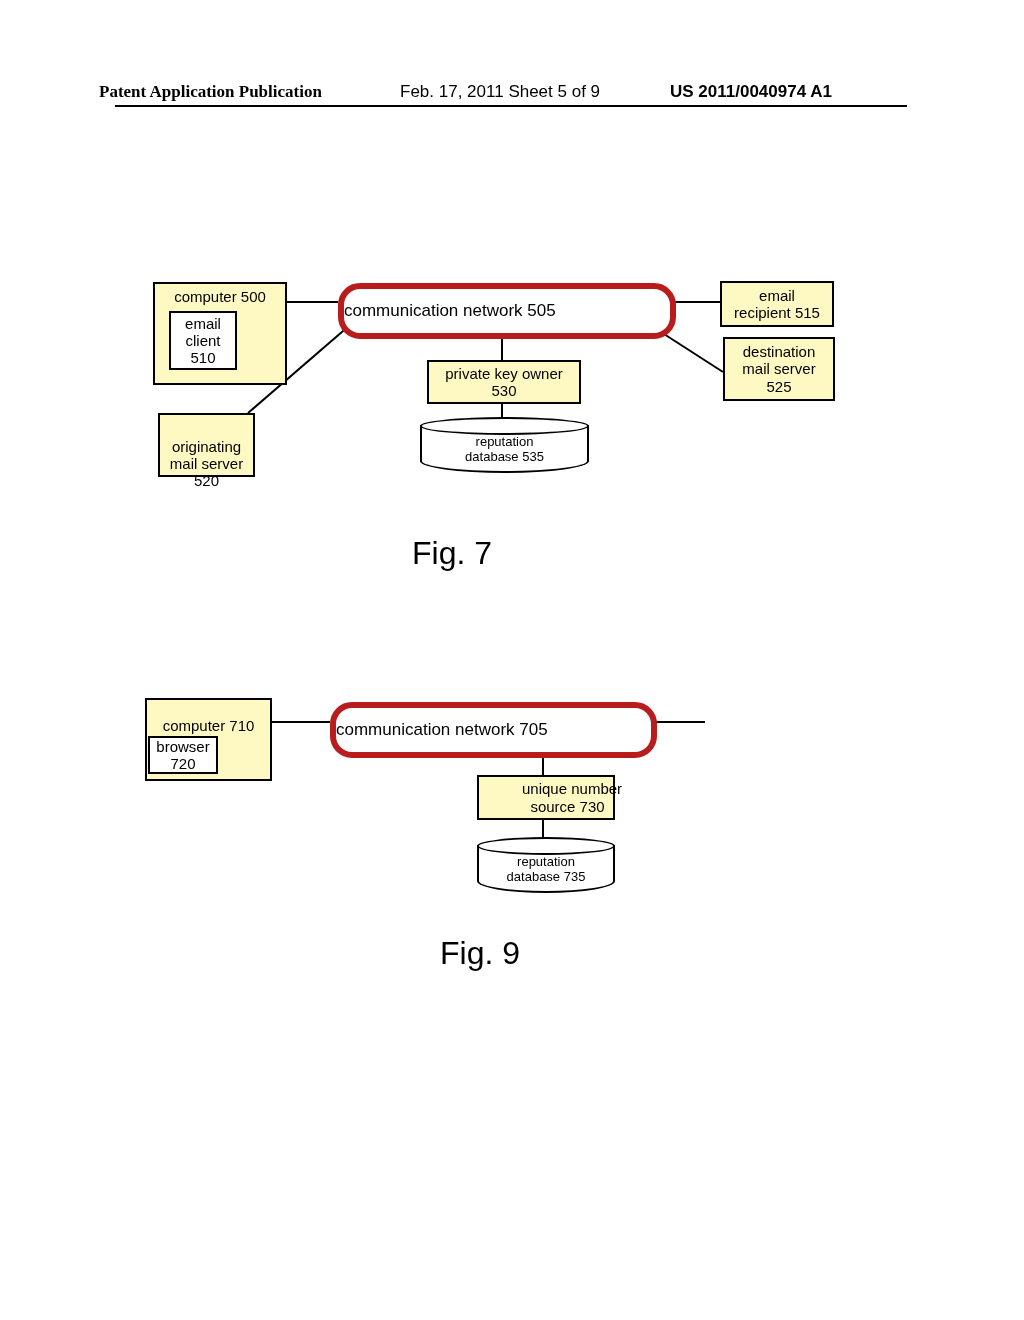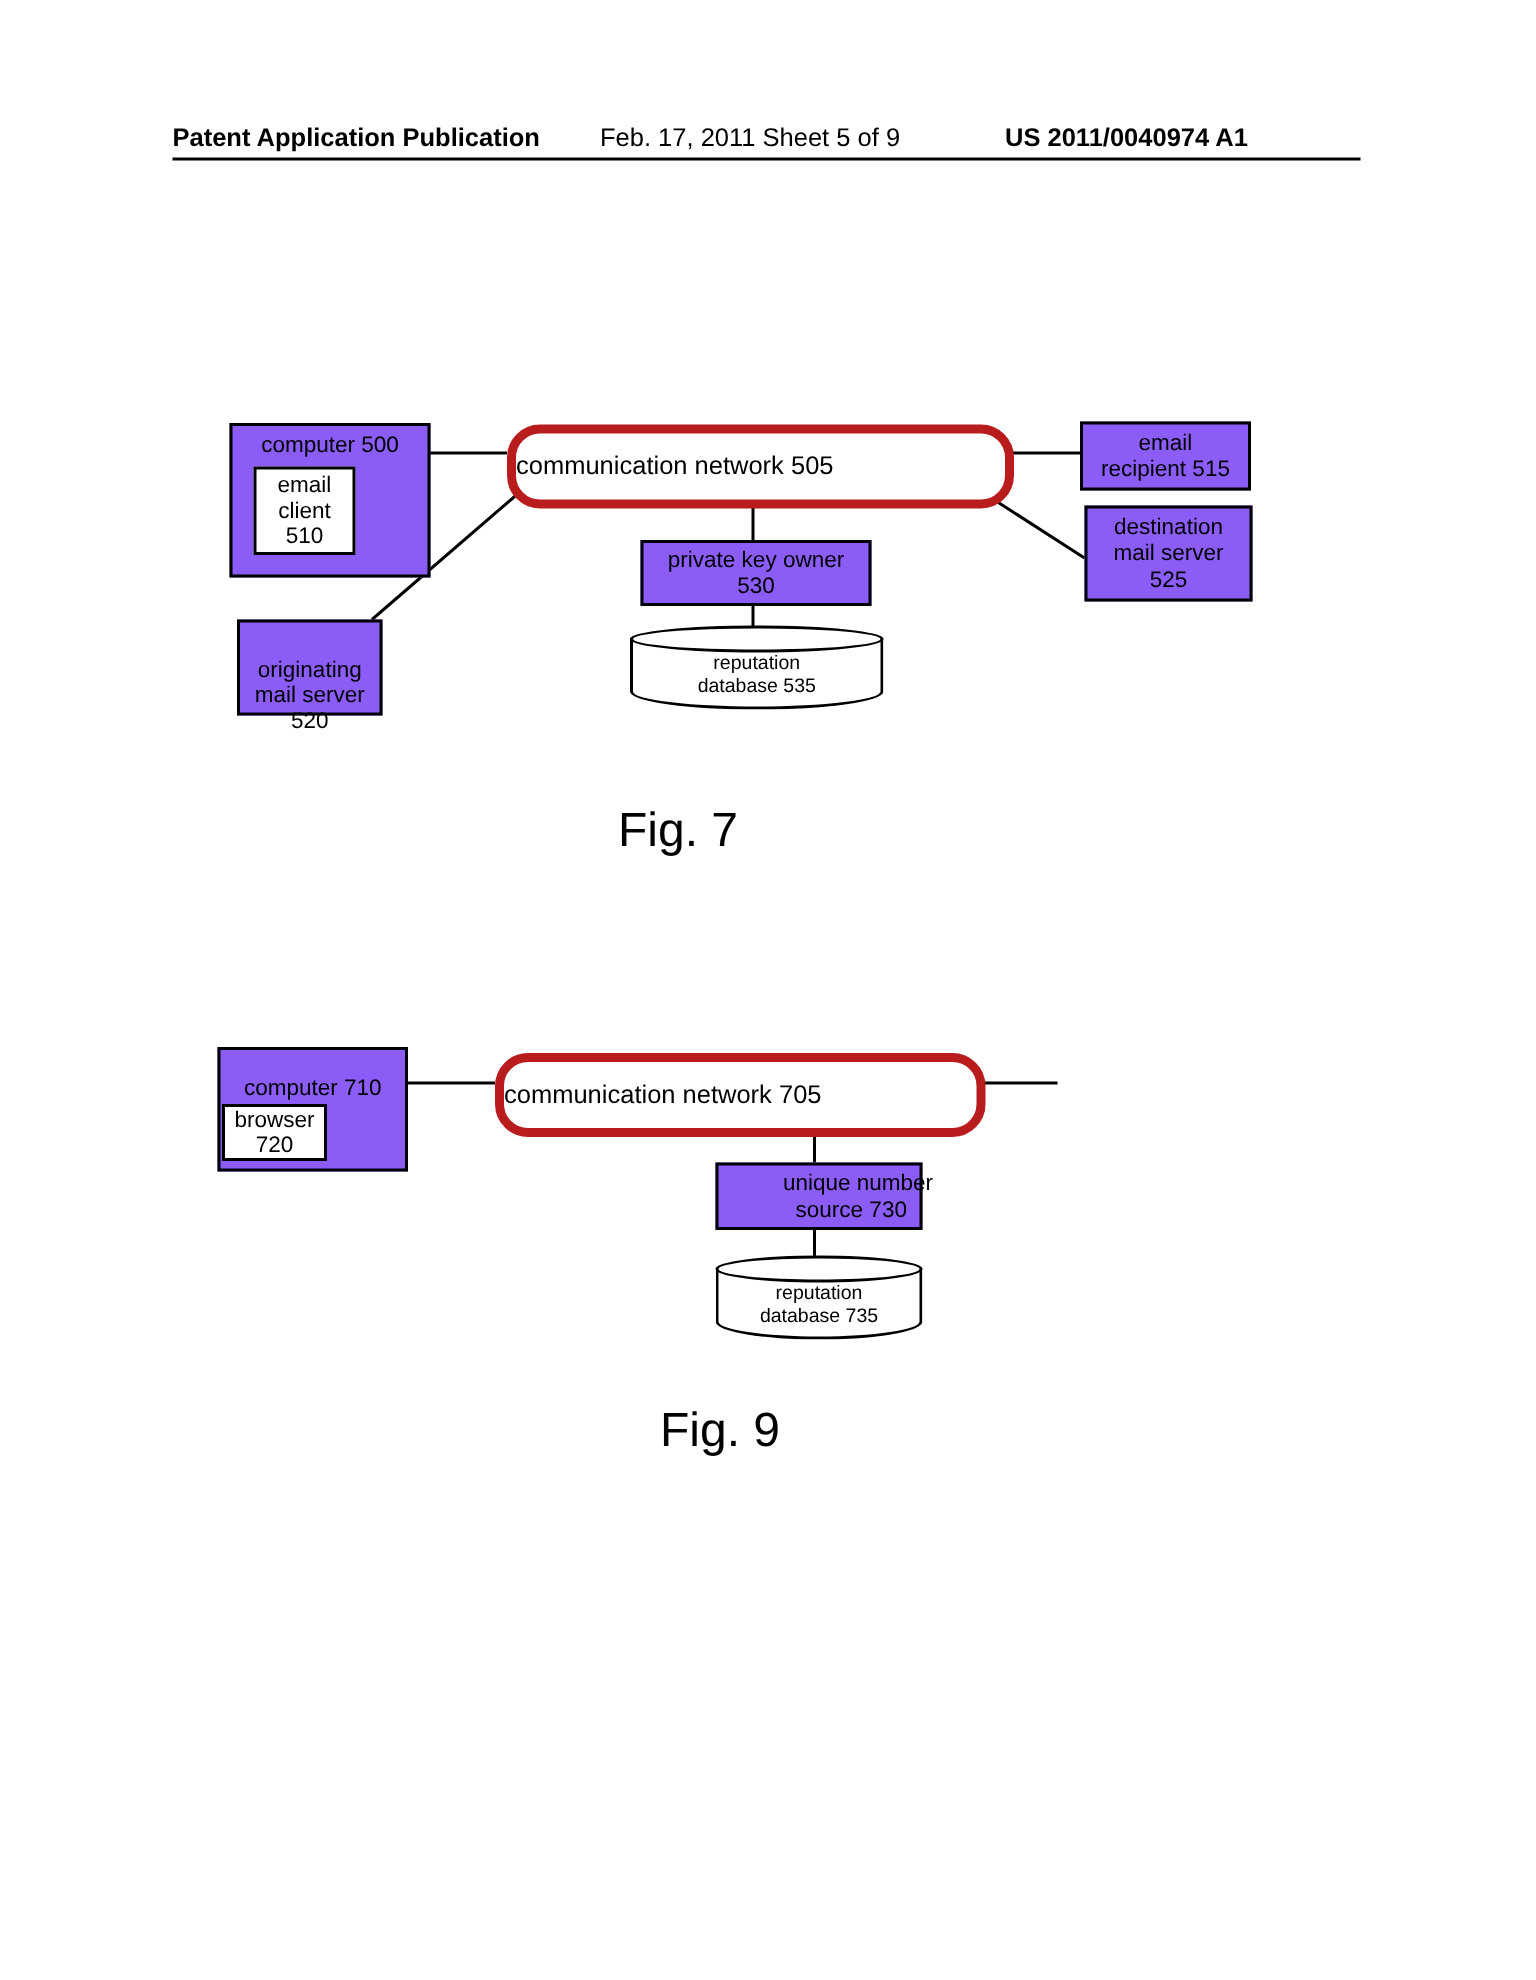--- a/index.html
+++ b/index.html
@@ -18,22 +18,23 @@
   }
   .header {
     position: absolute;
     top: 82px;
     left: 0;
     width: 1024px;
     font-size: 17px;
   }
   .header .left {
     position: absolute;
-    left: 115px;
+    left: 99px;
     font-weight: bold;
+    font-family: Liberation Serif, serif;
   }
   .header .center {
     position: absolute;
     left: 380px;
     margin-left: 20px;
   }
   .header .right {
     position: absolute;
     left: 670px;
     font-weight: bold;
@@ -43,21 +44,21 @@
     top: 105px;
     left: 115px;
     width: 792px;
     height: 2px;
     background: #000;
   }
 
   .box {
     position: absolute;
     border: 2px solid #000;
-    background: #8b5cf6;
+    background: #fef9c3;
     text-align: center;
     font-size: 15px;
     line-height: 1.15;
     display: flex;
     flex-direction: column;
     justify-content: center;
   }
   .innerbox {
     border: 2px solid #000;
     background: #fff;

